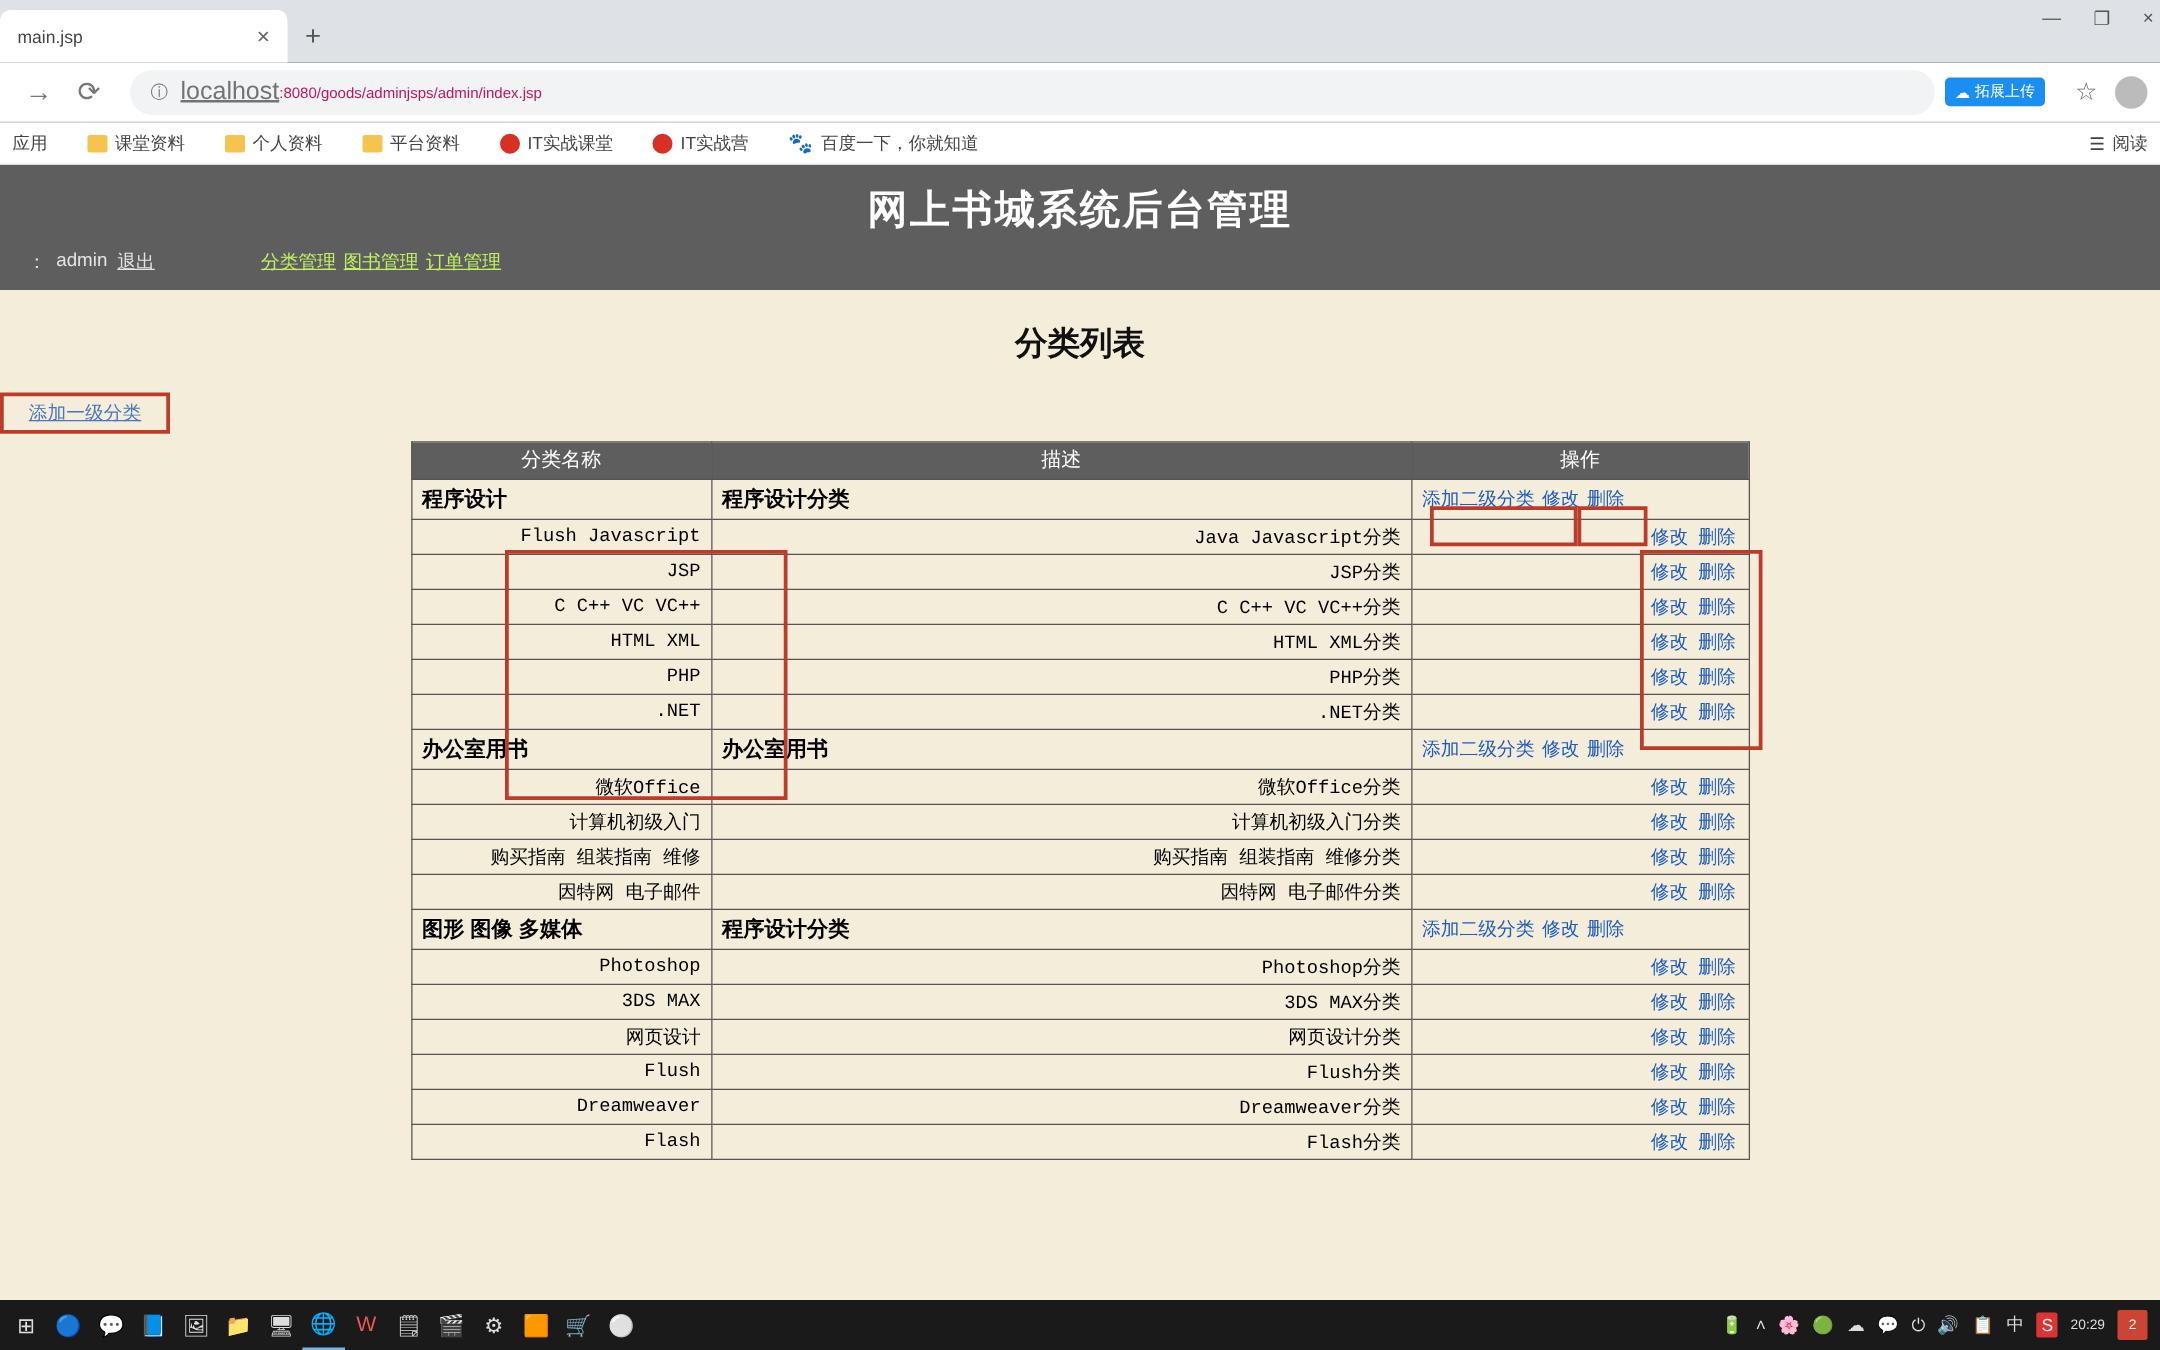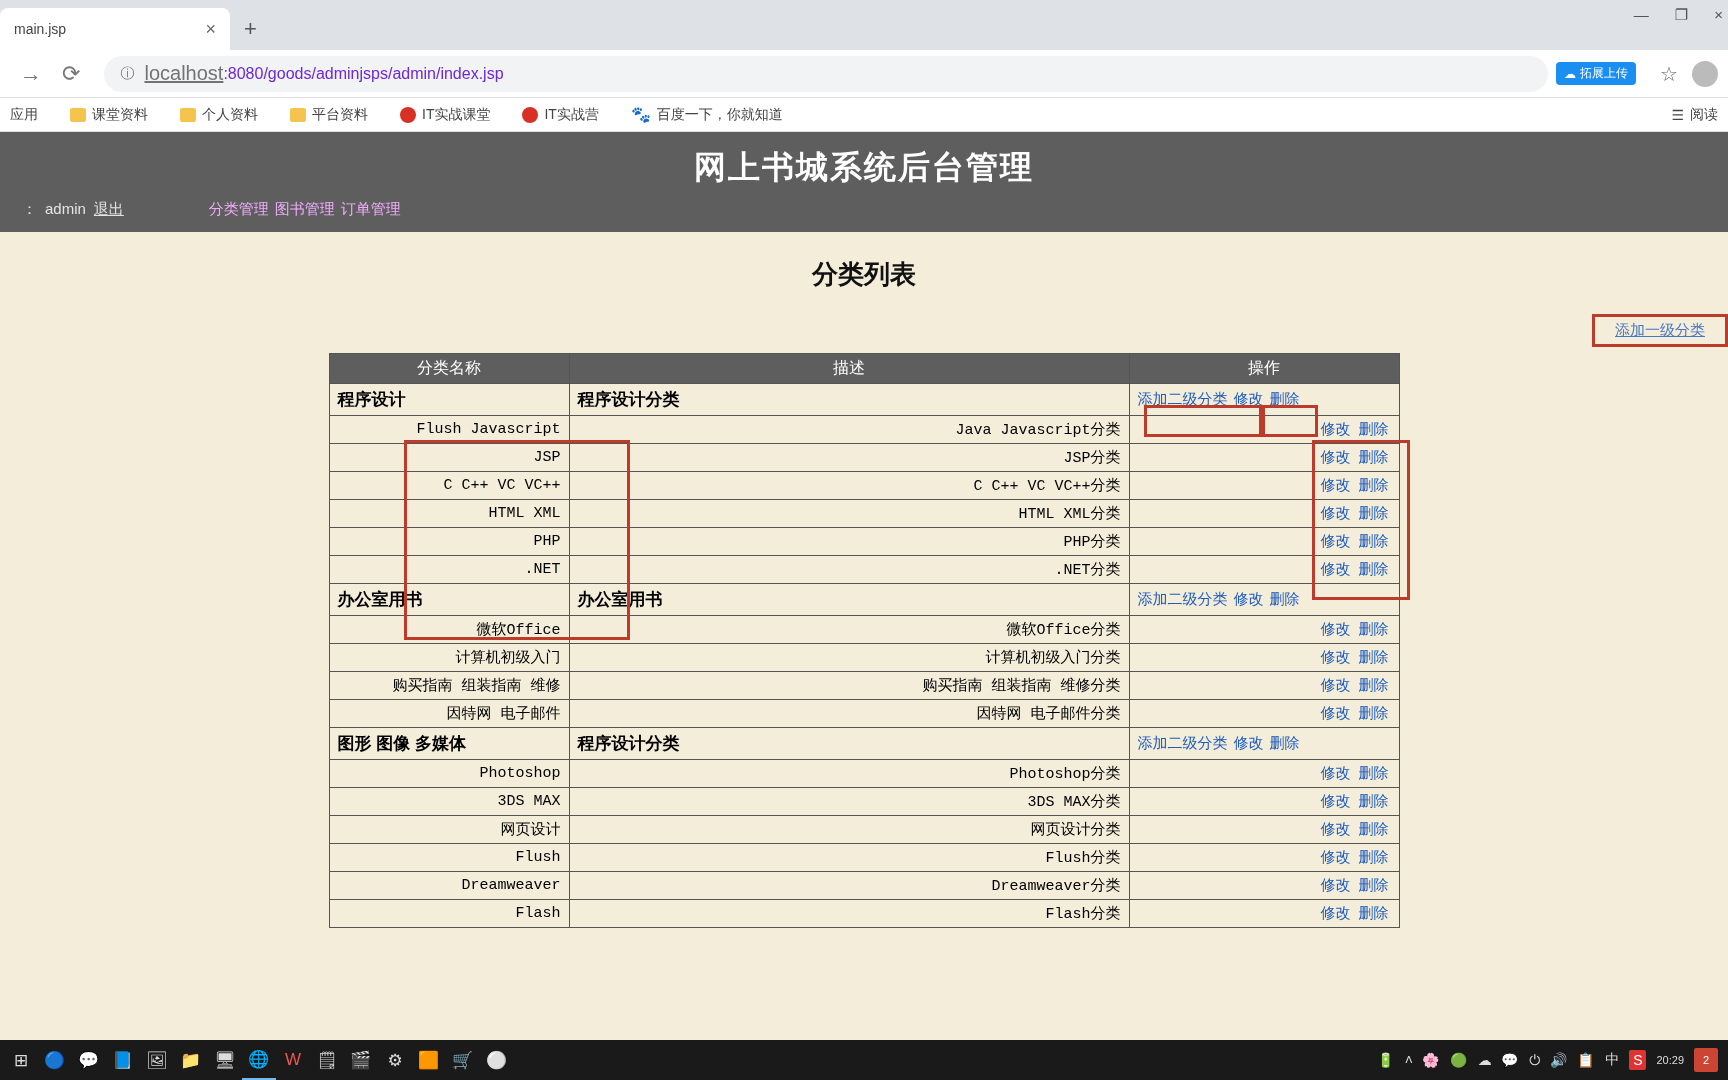--- a/index.html
+++ b/index.html
@@ -12,45 +12,45 @@
   .tab-close { margin-left: auto; color: #666; font-size: 18px; cursor: pointer; }
   .new-tab { color: #555; font-size: 22px; padding: 0 14px; height: 42px; display: flex; align-items: center; cursor: pointer; }
   .win-ctrls { position: absolute; right: 5px; top: 6px; display: flex; gap: 26px; color: #555; font-size: 15px; }
   .win-ctrls span { cursor: pointer; }
   
   .addr-bar { background: #fff; height: 48px; display: flex; align-items: center; padding: 0 10px; border-bottom: 1px solid #ddd; }
   .nav-btn { color: #777; font-size: 22px; padding: 0 10px; cursor: pointer; }
   .url-box { flex: 1; display: flex; align-items: center; background: #f1f3f4; border-radius: 30px; height: 36px; padding: 0 16px; margin: 0 8px 0 14px; }
   .url-icon { color: #777; font-size: 14px; margin-right: 10px; }
   .url-host { color: #737373; font-size: 20px; text-decoration: underline; }
-  .url-path { color: #6d28d9; font-size: 16px; }
+  .url-path { color: #be185d; font-size: 12px; }
   .ext-badge { background: #1b8ef2; color: #fff; font-size: 12px; border-radius: 4px; padding: 3px 8px; display: flex; align-items: center; gap: 4px; margin-right: 10px; }
   .star { color: #666; font-size: 20px; margin: 0 14px; cursor: pointer; }
   .avatar { width: 26px; height: 26px; border-radius: 50%; background: #bbb; cursor: pointer; }
 
   .bm-bar { background: #fff; height: 34px; display: flex; align-items: center; padding: 0 10px; border-bottom: 1px solid #ddd; font-size: 14px; color: #444; gap: 32px; }
   .bm-item { display: flex; align-items: center; gap: 6px; cursor: pointer; }
   .bm-folder { width: 16px; height: 14px; background: #f5c44e; border-radius: 2px; }
   .bm-red { width: 16px; height: 16px; background: #d93025; border-radius: 50%; }
   .bm-paw { color: #333; font-size: 16px; }
   .bm-right { margin-left: auto; display: flex; align-items: center; gap: 6px; }
 
   
   .page { background: #f3edda; height: calc(100% - 50px - 48px - 34px - 40px); overflow-y: auto; }
   .app-header { background: #5e5e5e; height: 100px; color: #fff; }
   .app-title { text-align: center; font-size: 32px; font-weight: bold; padding-top: 14px; letter-spacing: 2px; }
   .app-subbar { display: flex; align-items: center; padding: 10px 22px 0; font-size: 15px; color: #e4e4e4; }
   .sub-left { display: flex; gap: 8px; }
   .sub-left a { color: #e4e4e4; text-decoration: underline; cursor: pointer; }
   .sub-menu { margin-left: 85px; display: flex; gap: 6px; }
-  .sub-menu a { color: #f0abfc; cursor: pointer; }
+  .sub-menu a { color: #bef264; text-decoration: underline; cursor: pointer; }
 
   .content { padding: 25px 0 20px; }
   .ctitle { text-align: center; font-size: 26px; font-weight: bold; color: #111; }
-  .add-top { display: flex; justify-content: flex-end; margin: 22px 0 6px; }
+  .add-top { display: flex; justify-content: flex-start; margin: 22px 0 6px; }
   .add-top a { border: 3px solid #bd3b2b; padding: 4px 20px; color: #4976c2; font-size: 15px; text-decoration: underline; cursor: pointer; }
 
   table { border-collapse: collapse; margin: 0 auto; width: 1070px; table-layout: fixed; }
   th, td { border: 1px solid #555; padding: 4px 8px; height: 28px; }
   th { background: #5e5e5e; color: #fff; font-weight: normal; font-size: 16px; text-align: center; }
   th.col-name { width: 240px; }
   th.col-desc { width: 560px; }
   th.col-ops { width: 270px; }
   
   tr.parent td { font-size: 17px; font-weight: bold; text-align: left; }

